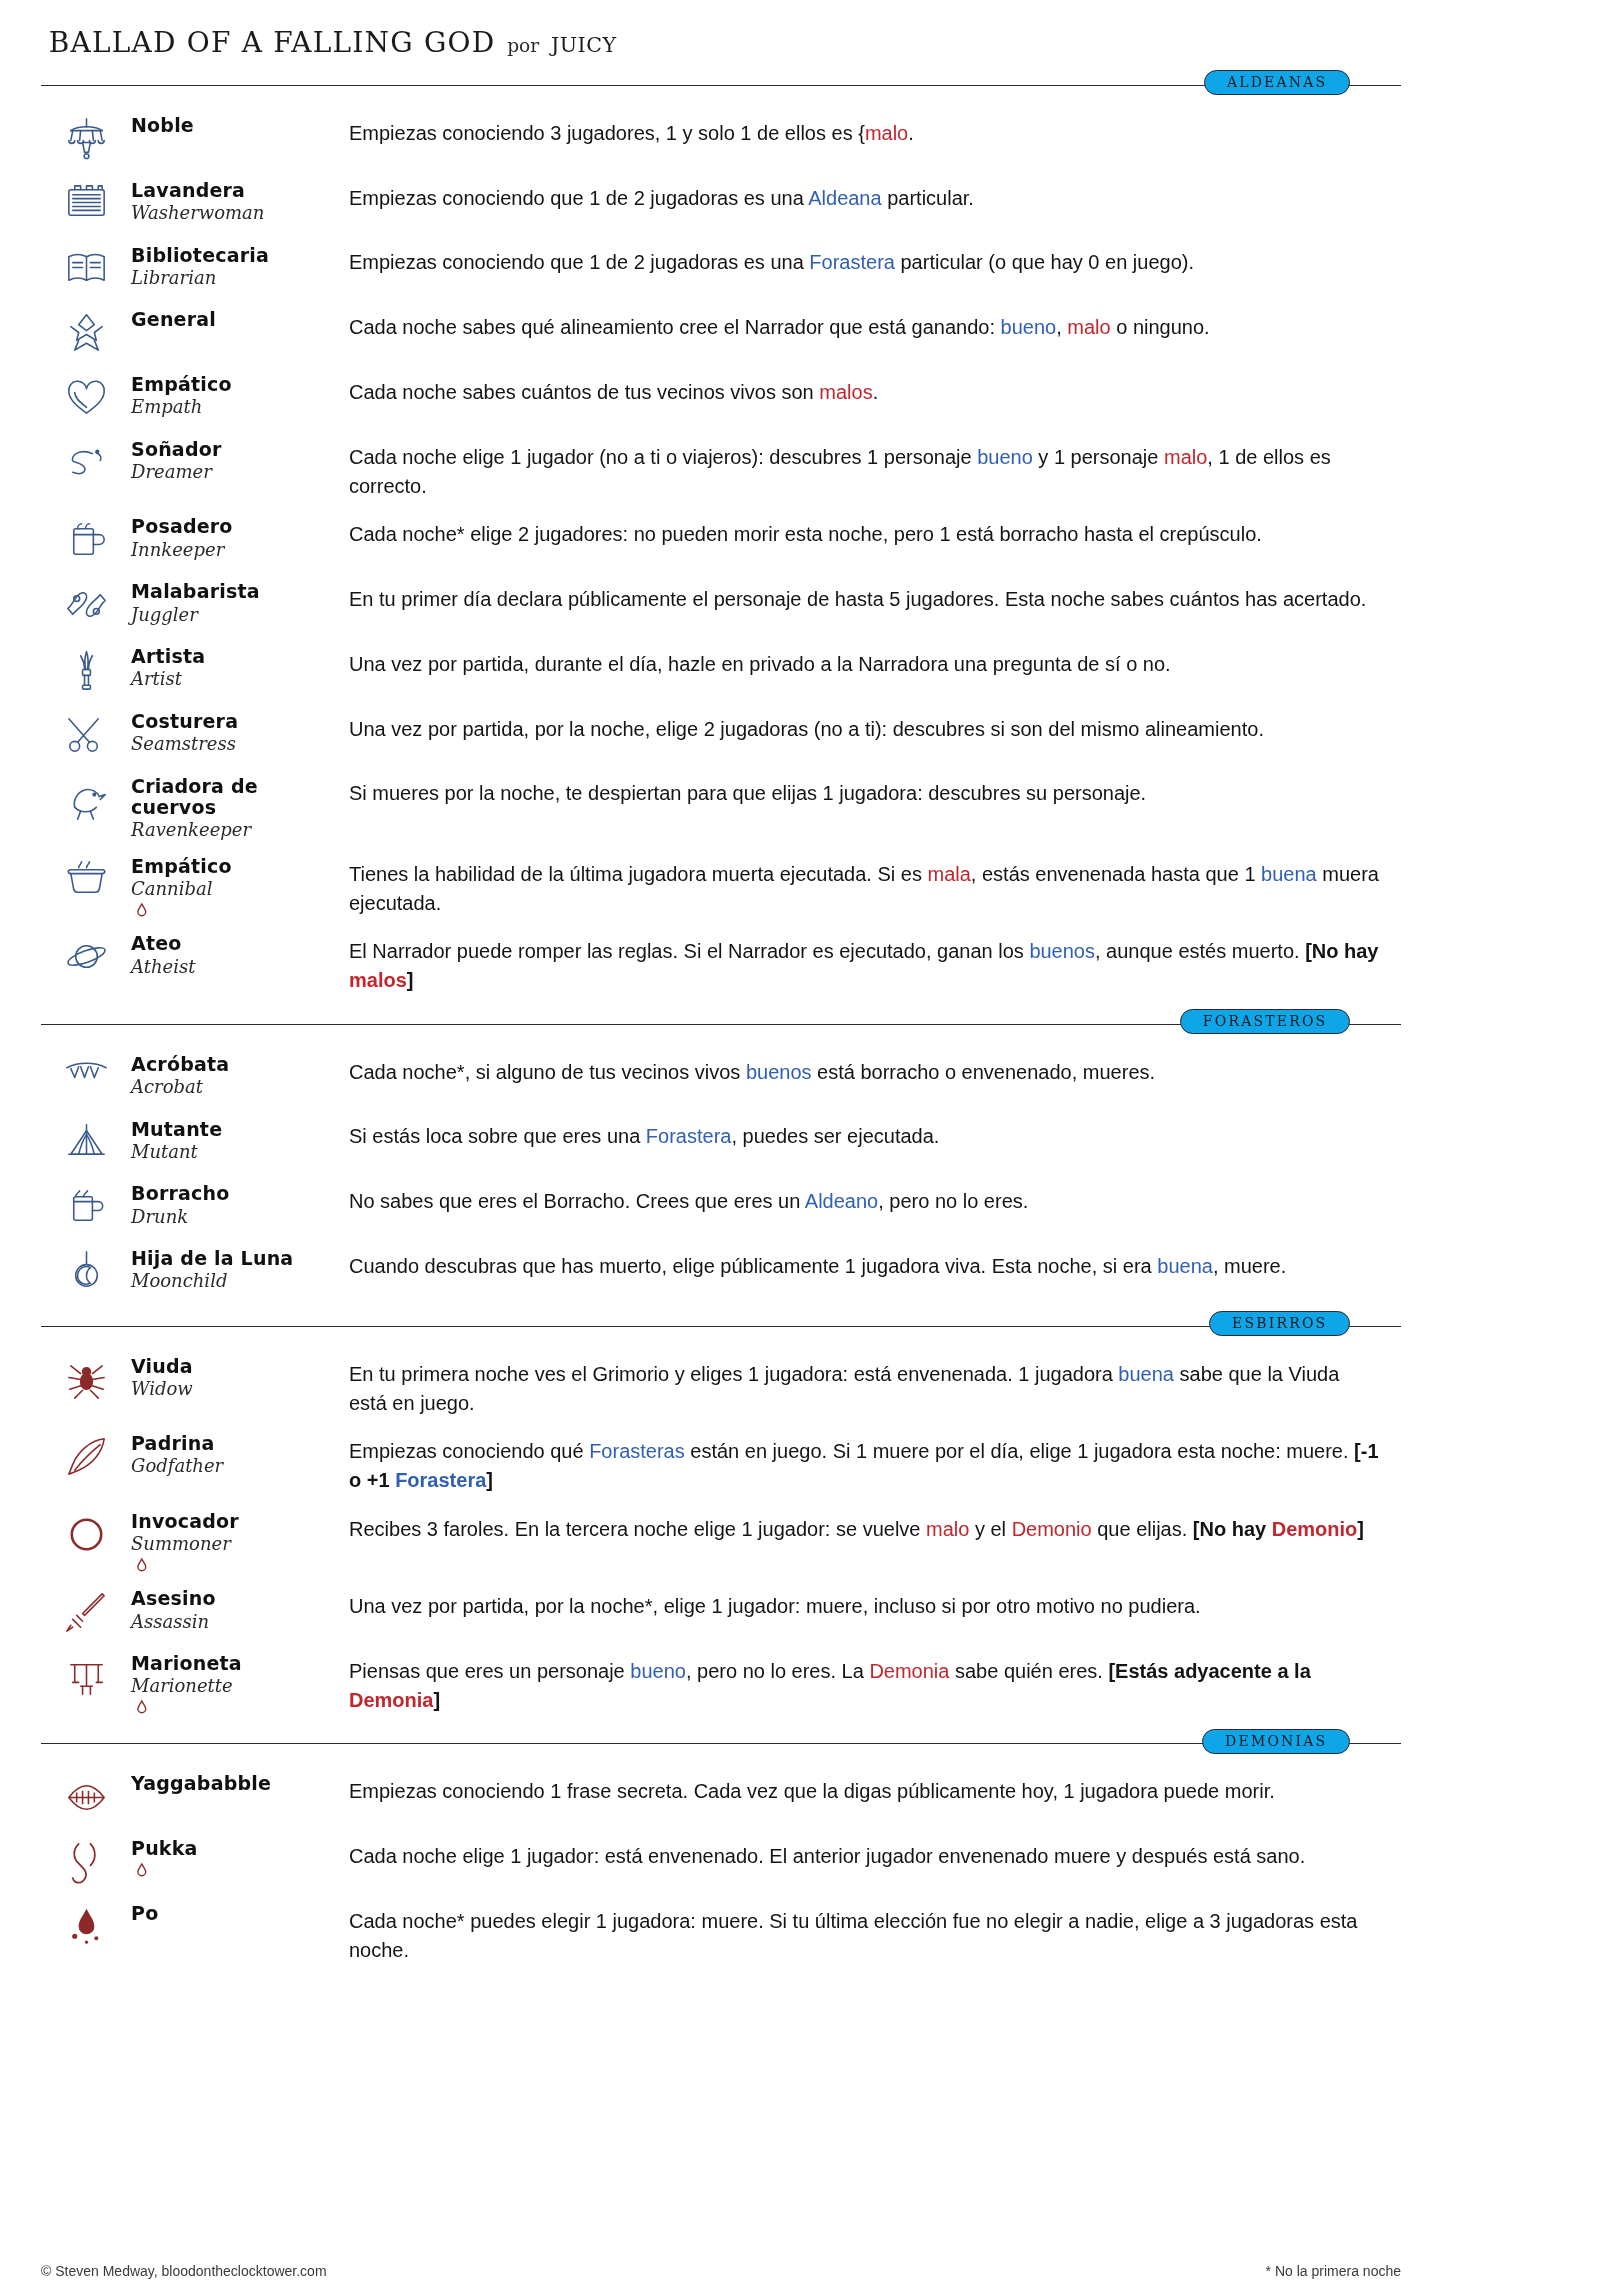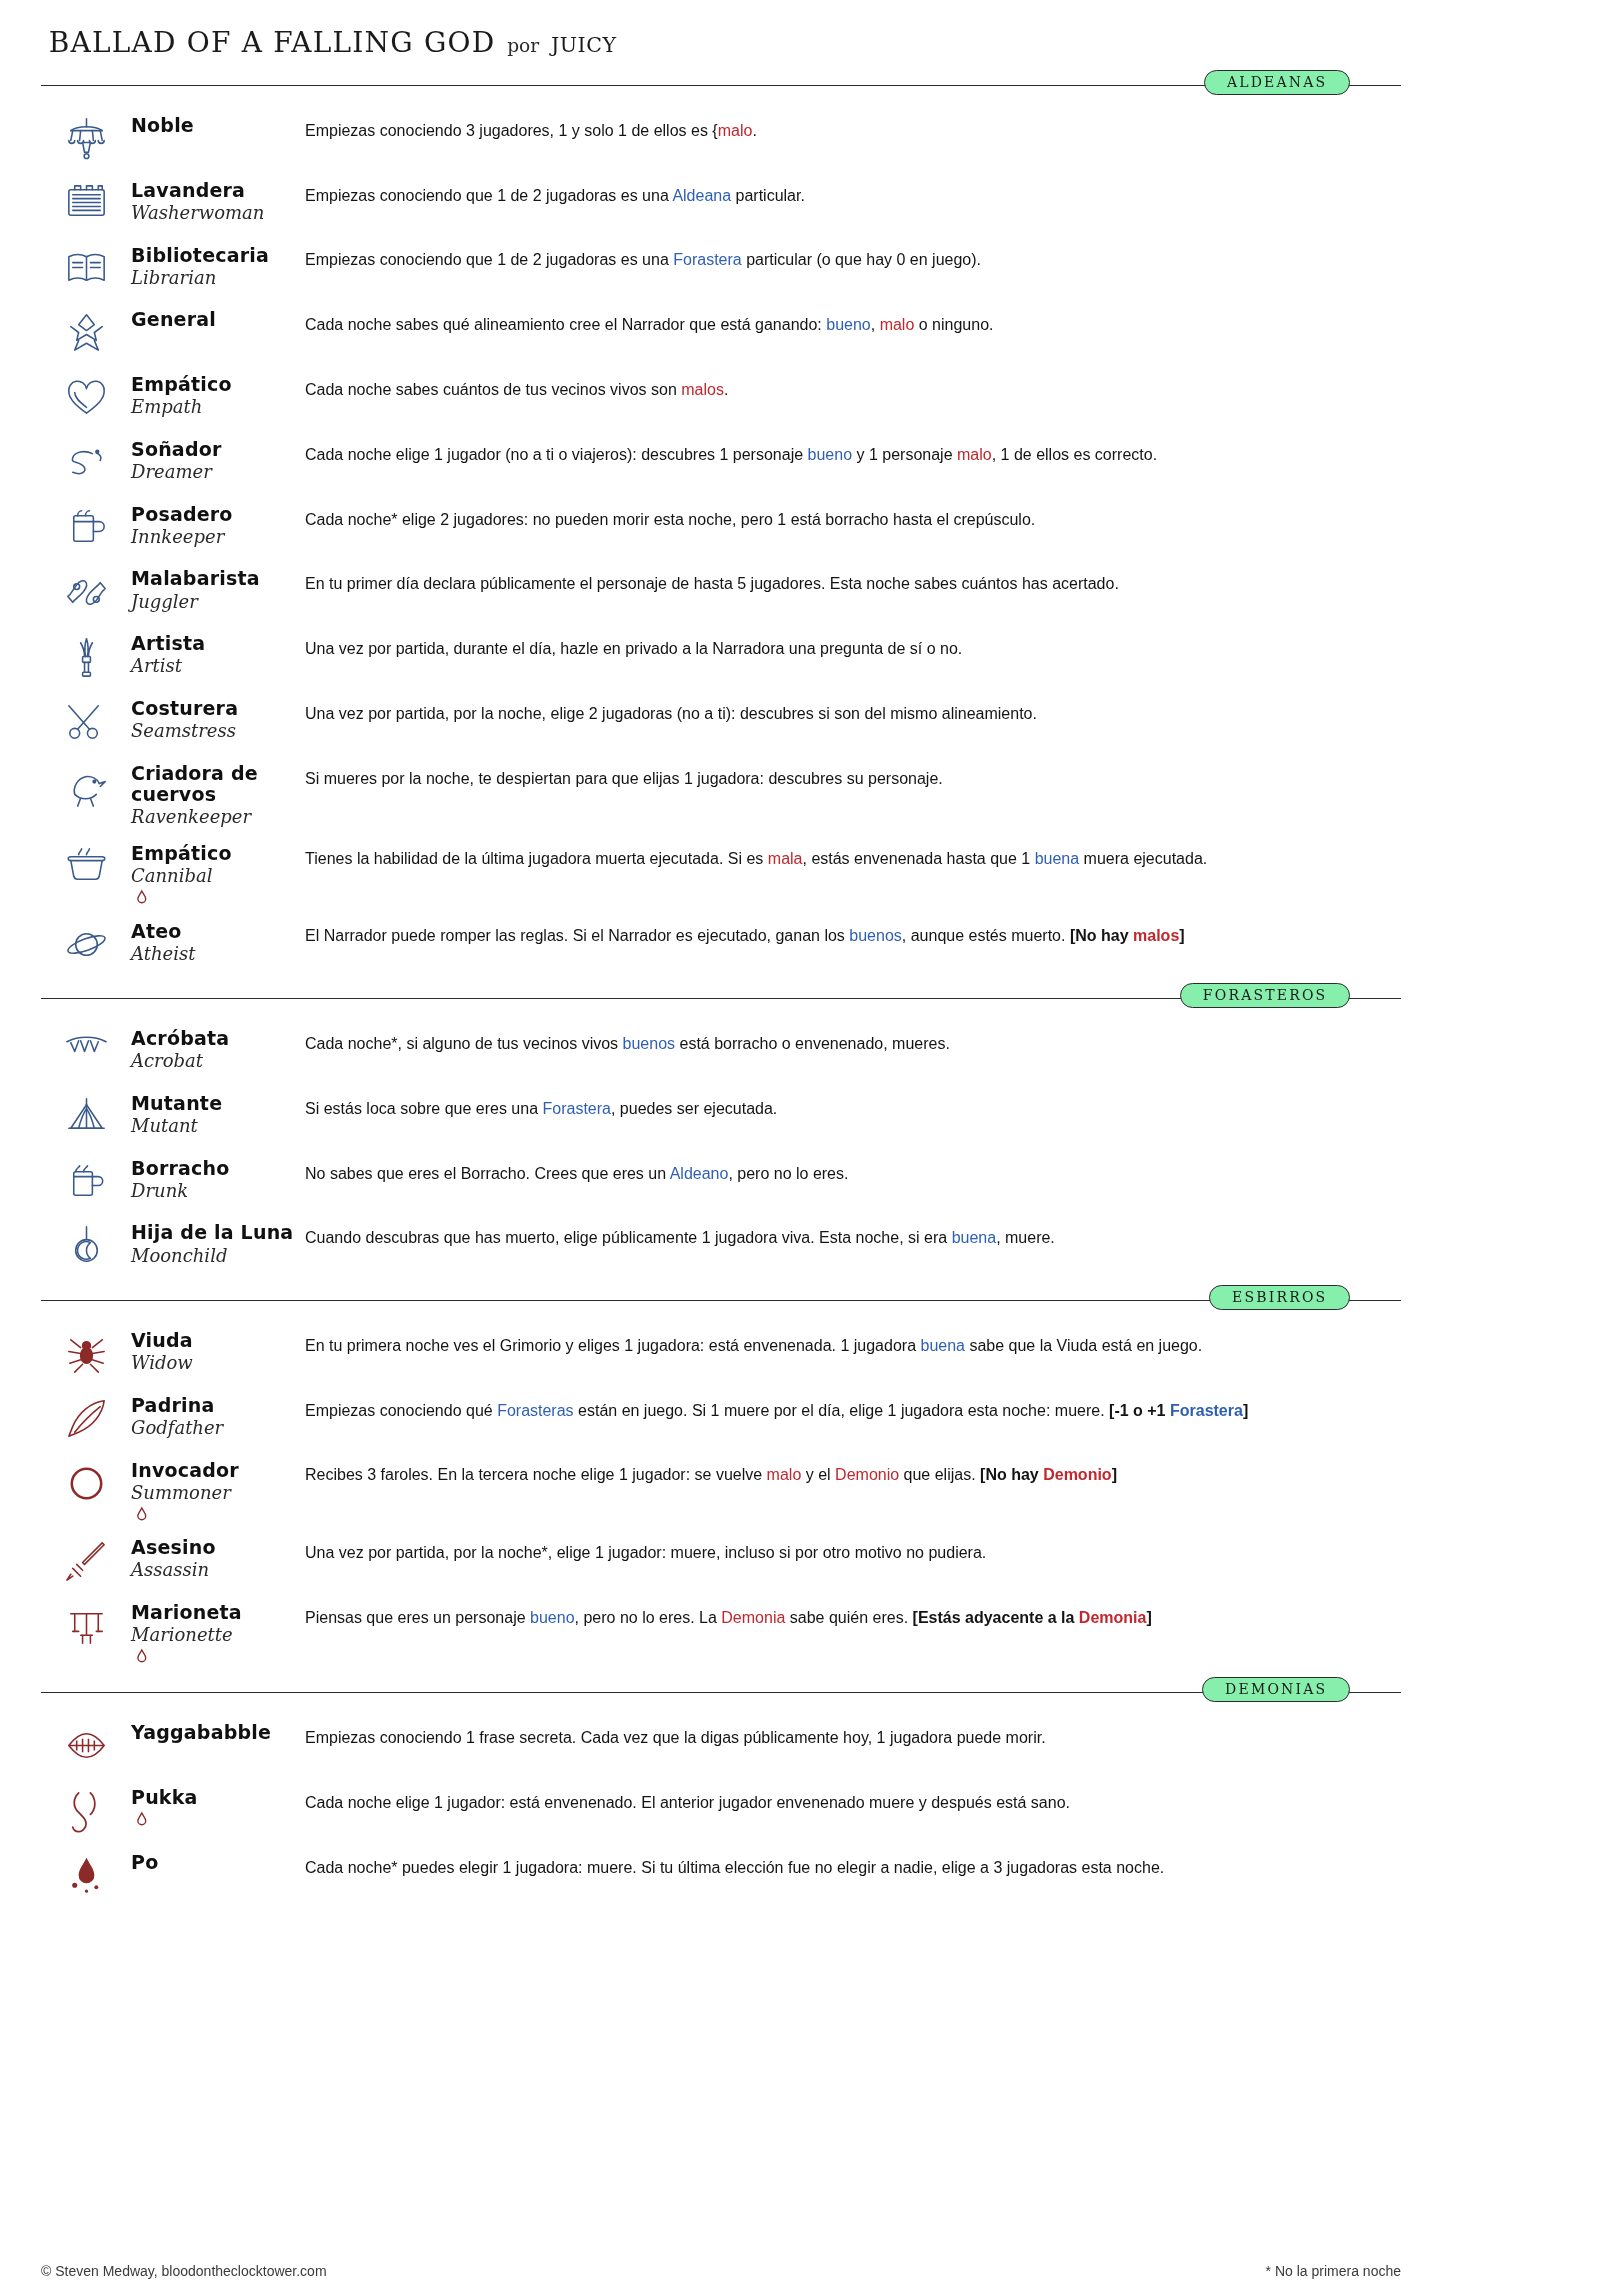--- a/index.html
+++ b/index.html
@@ -56,21 +56,21 @@
   }
   .section-band .rule {
     position: absolute;
     left: 0; right: 0; top: 16.7px;
     border-top: 1px solid #2b2b2b;
   }
   .section-band .label {
     position: absolute;
     right: 51px;
     top: 2px;
-    background: #86efac;
+    background: #0ea5e9;
     border: 1px solid #2b2b2b;
     border-radius: 13.7px;
     padding: 2.9px 21.6px 3.9px 21.6px;
     font-family: "DejaVu Serif", serif;
     font-size: 14px;
     letter-spacing: 2.2px;
     color: #1b1b1b;
     white-space: nowrap;
   }
   .section-band.first .rule { border-top: 1px solid #2b2b2b; }
@@ -110,23 +110,24 @@
     font-style: italic;
     font-size: 18px;
     color: #2a2a2a;
     margin-top: 1px;
   }
   .text-cell {
     flex: 1 1 auto;
     padding-top: 7.8px;
     padding-right: 19.6px;
     font-family: "Liberation Sans", sans-serif;
-    font-size: 16px;
+    font-size: 20px;
     line-height: 1.45;
     color: #141414;
+    margin-left: 44px;
   }
   .good { color: #2f5fb5; }
   .evil { color: #c1272d; }
   .b { font-weight: 700; }
   .bevil { font-weight: 700; color: #c1272d; }
   .bgood { font-weight: 700; color: #2f5fb5; }
 
   
   .droplet {
     margin-top: 2.9px;

